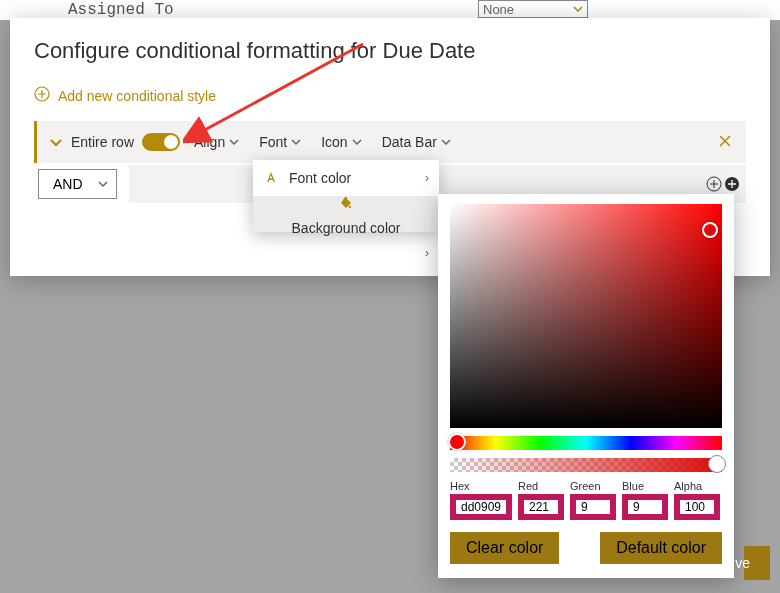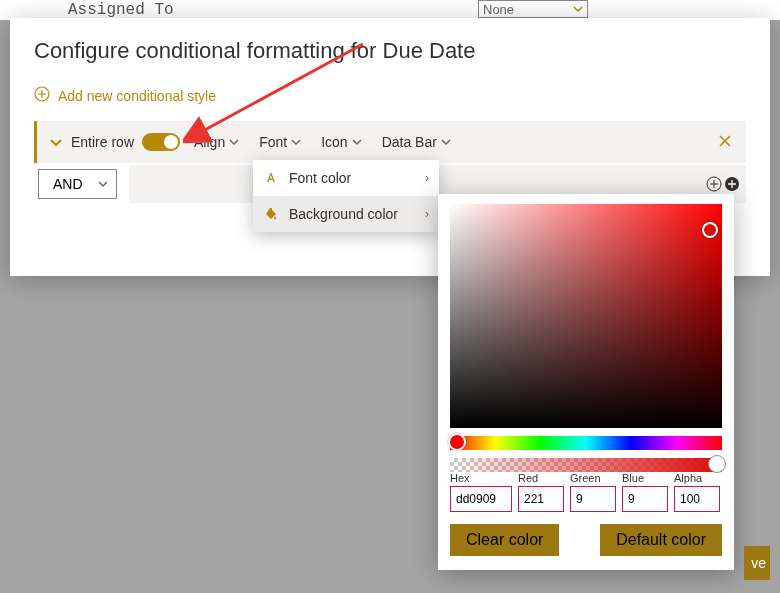--- a/index.html
+++ b/index.html
@@ -30,43 +30,43 @@
   .second-row { display: flex; align-items: center; height: 38px; gap: 12px; background: #fff; margin-top: 2px; }
   .and-box { border: 1px solid #8a8886; height: 30px; padding: 0 8px 0 14px; display: flex; align-items: center; gap: 15px; font-size: 14px; cursor: pointer; margin-left: 4px; }
   .and-box .chev { color: #666; }
   .row2-fill { flex: 1; background: #f3f2f1; height: 38px; display: flex; align-items: center; justify-content: flex-end; padding-right: 6px; }
   .plus-circle { width: 16px; height: 16px; display: flex; align-items: center; justify-content: center; margin-left: 2px; }
 
   .arrow { position: absolute; top: 36px; left: 183px; pointer-events: none; }
 
   .flyout { position: absolute; top: 160px; left: 253px; width: 186px; background: #fff; box-shadow: 0 4px 16px rgba(0,0,0,0.25); }
   .flyout-item { display: flex; align-items: center; height: 36px; padding: 0 10px; font-size: 14px; color: #323130; gap: 10px; cursor: pointer; }
-  .flyout-item.hover { background: #edebe9; }
+  .flyout-item.hover { background: #edebe9; flex-direction: column; }
   .flyout-item .go { margin-left: auto; color: #666; font-size: 12px; }
   .flyout-icon { color: #B5890A; width: 16px; display: flex; justify-content: center; }
 
   .picker { position: absolute; top: 194px; left: 438px; width: 296px; background: #fff; box-shadow: 0 4px 24px rgba(0,0,0,0.3); padding: 10px 12px 14px; }
   .sv-panel { position: relative; width: 272px; height: 224px; background: linear-gradient(to top, #000, rgba(0,0,0,0)), linear-gradient(to right, #fff, #ff0000); }
   .sv-thumb { position: absolute; width: 16px; height: 16px; border: 2px solid #fff; border-radius: 50%; right: 4px; top: 18px; box-shadow: 0 0 2px rgba(0,0,0,0.5); }
   .hue { margin-top: 8px; height: 14px; background: linear-gradient(to right, #ff0000, #ffff00, #00ff00, #00ffff, #0000ff, #ff00ff, #ff0000); position: relative; }
   .hue-thumb { position: absolute; left: -2px; top: -3px; width: 18px; height: 18px; border-radius: 50%; background: #ff0000; border: 2px solid #fff; box-shadow: 0 0 2px rgba(0,0,0,0.4); }
   .alpha { margin-top: 8px; height: 14px; position: relative; background-image: linear-gradient(45deg,#ccc 25%,transparent 25%),linear-gradient(-45deg,#ccc 25%,transparent 25%),linear-gradient(45deg,transparent 75%,#ccc 75%),linear-gradient(-45deg,transparent 75%,#ccc 75%); background-size: 8px 8px; background-position: 0 0,0 4px,4px -4px,-4px 0; }
   .alpha-overlay { position: absolute; inset: 0; background: linear-gradient(to right, rgba(221,9,9,0), rgba(221,9,9,1)); }
   .alpha-thumb { position: absolute; right: -4px; top: -3px; width: 18px; height: 18px; border-radius: 50%; background: #fff; border: 1px solid #888; }
 
-  .inputs-row { display: flex; gap: 6px; }
+  .inputs-row { display: flex; gap: 6px; margin-top: 8px; }
   .in-col { display: flex; flex-direction: column; }
   .in-col label { font-size: 11px; color: #323130; margin-bottom: 2px; }
-  .in-col input { height: 26px; border: 1px solid #be185d; padding: 0 5px; font-size: 12px; width: 46px; }
+  .in-col input { height: 26px; border: 6px solid #be185d; padding: 0 5px; font-size: 12px; width: 46px; }
   .in-col.hex input { width: 62px; }
 
   .btn-row { display: flex; justify-content: space-between; margin-top: 12px; }
   .btn { background: #9C7812; color: #000000; border: none; height: 32px; padding: 0 16px; font-size: 16px; cursor: pointer; }
 
-  .save-stub { position: absolute; right: 10px; top: 546px; background: #9C7812; color: #fff; height: 34px; width: 26px; font-size: 14px; display:flex; align-items:center; justify-content:flex-end; padding-right:4px; }
+  .save-stub { position: absolute; right: 10px; top: 546px; background: #9C7812; color: #fff; height: 34px; width: 26px; font-size: 14px; display:flex; align-items:center; justify-content:flex-end; padding-right:20px; }
 </style>
 </head>
 <body>
 
 <div class="bg-top"></div>
 <span class="bg-gray-label">Assigned To</span>
 <div class="bg-dropdown">
   <span>None</span>
   <span>
     <svg width="10" height="10" viewBox="0 0 10 10">

